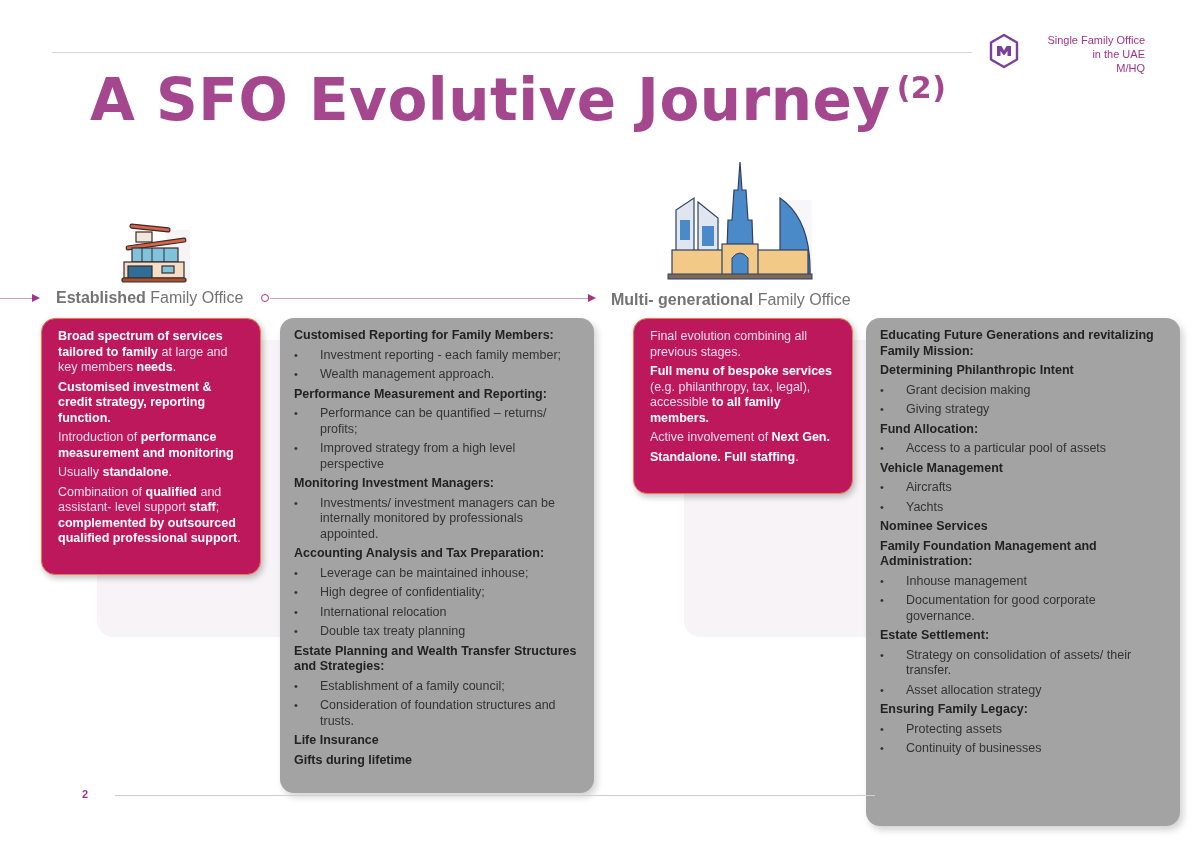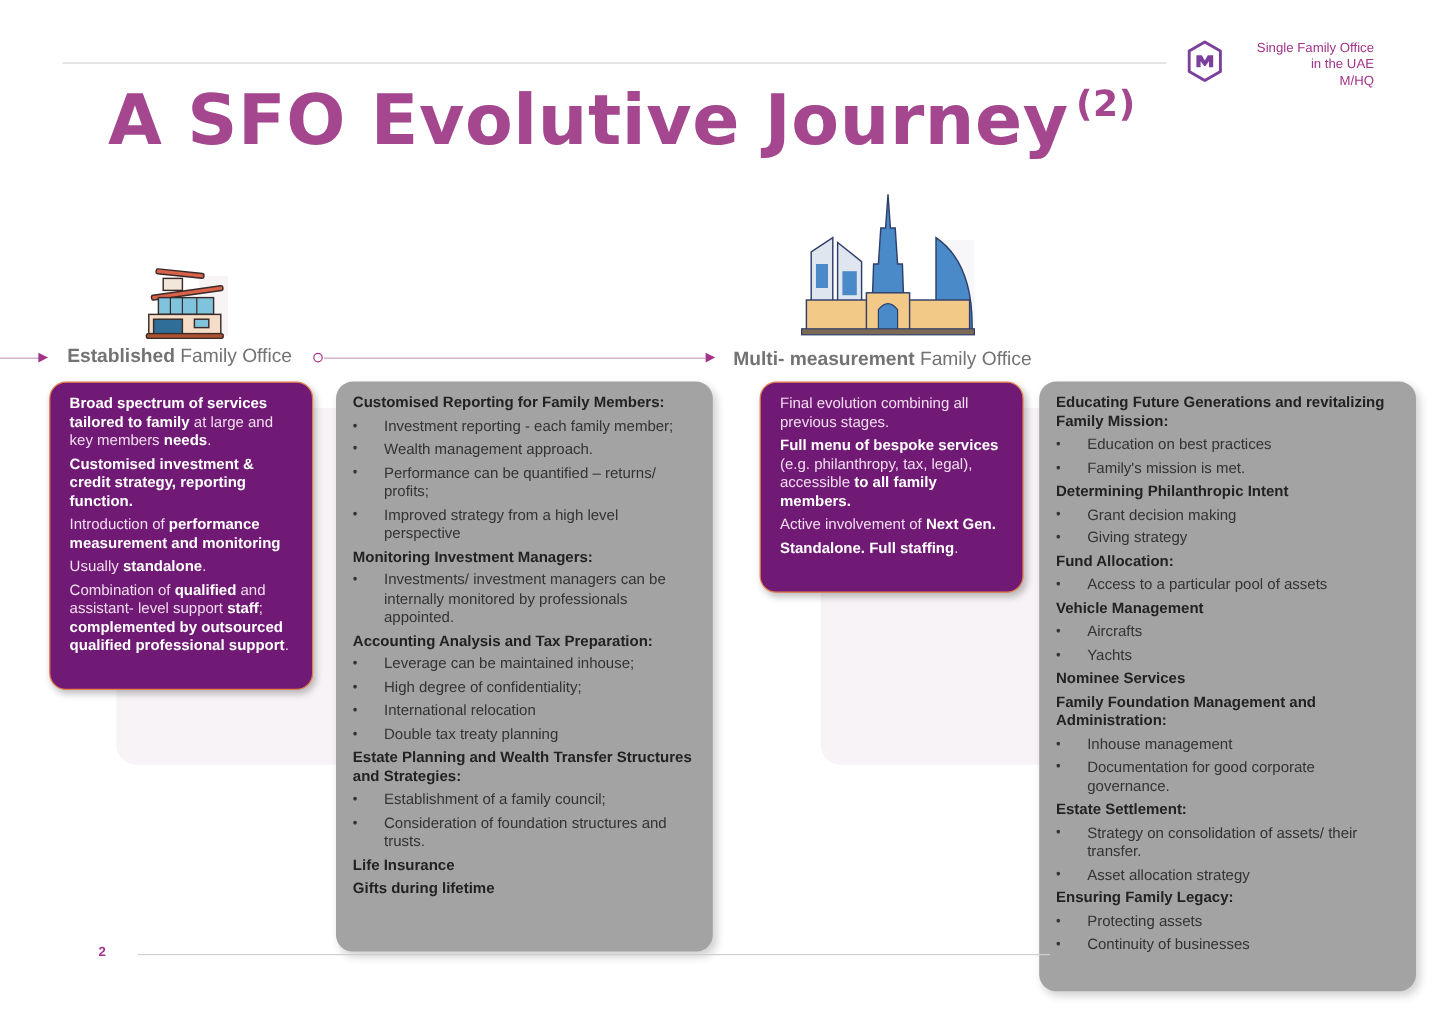--- a/index.html
+++ b/index.html
@@ -19,21 +19,21 @@
 
   .timeline { position: absolute; top: 298px; height: 1px; background: #c8a0c0; }
   .arrow { position: absolute; width: 0; height: 0; border-top: 4px solid transparent; border-bottom: 4px solid transparent; border-left: 8px solid #a2328a; }
   .dot { position: absolute; width: 8px; height: 8px; border: 1.5px solid #a2328a; border-radius: 50%; background: #fff; }
 
   .stage-label { position: absolute; font-family: "Liberation Sans", sans-serif; font-size: 16px; color: #737373; white-space: nowrap; }
   .stage-label b { font-weight: bold; }
 
   .ghost { position: absolute; background: #f7f3f6; border-radius: 16px; }
 
-  .purple-card { position: absolute; background: #701a75; border-radius: 14px; border: 1.5px solid #e57e4a; box-shadow: 2px 3px 6px rgba(0,0,0,0.25); color: #fff; font-family: "Liberation Sans", sans-serif; font-size: 12.5px; line-height: 15.5px; padding: 10px 14px 10px 16px; }
+  .purple-card { position: absolute; background: #be185d; border-radius: 14px; border: 1.5px solid #e57e4a; box-shadow: 2px 3px 6px rgba(0,0,0,0.25); color: #fff; font-family: "Liberation Sans", sans-serif; font-size: 12.5px; line-height: 15.5px; padding: 10px 14px 10px 16px; }
   .purple-card p { margin-bottom: 4px; color: #f2dcef; }
   .purple-card b { color: #ffffff; font-weight: bold; }
 
   .grey-card { position: absolute; background: #a3a3a3; border-radius: 14px; box-shadow: 3px 4px 7px rgba(0,0,0,0.18); font-family: "Liberation Sans", sans-serif; font-size: 12.5px; line-height: 15.5px; color: #222; padding: 10px 14px 10px 14px; }
   .grey-card .h { font-weight: bold; color: #222; margin-bottom: 4px; }
   .grey-card ul { list-style: none; margin-bottom: 4px; }
   .grey-card li { position: relative; padding-left: 26px; margin-bottom: 4px; color: #333; }
   .grey-card li::before { content: "•"; position: absolute; left: 0; top: 0; font-size: 11px; }
 
   .page-num { position: absolute; left: 82px; top: 788px; font-family: "Liberation Sans", sans-serif; font-weight: bold; font-size: 11px; color: #a2328a; }
@@ -86,39 +86,40 @@
   <rect x="40" y="66" width="12" height="20" fill="#4a8ac8"></rect>
   <polygon points="78,2 80,30 84,30 86,60 90,60 92,118 64,118 66,60 70,60 72,30 76,30" fill="#4a8ac8" stroke="#2f3f6a" stroke-width="1.2"></polygon>
   <path d="M118 118 L118 38 Q150 60 148 118 Z" fill="#4a8ac8" stroke="#2f3f6a" stroke-width="1.2"></path>
   <rect x="10" y="90" width="136" height="26" fill="#f3c987" stroke="#2f3f6a" stroke-width="1.2"></rect>
   <rect x="60" y="84" width="36" height="32" fill="#f3c987" stroke="#2f3f6a" stroke-width="1.2"></rect>
   <path d="M70 116 L70 98 Q78 88 86 98 L86 116 Z" fill="#4a8ac8" stroke="#2f3f6a" stroke-width="1"></path>
   <rect x="6" y="114" width="144" height="5" fill="#7d6a55" stroke="#2f3f6a" stroke-width="1"></rect>
 </svg>
 
 <div class="stage-label" style="left:56px; top:289px;"><b>Established</b><span> Family Office</span></div>
-<div class="stage-label" style="left:611px; top:291px;"><b>Multi- measurement</b><span> Family Office</span></div>
+<div class="stage-label" style="left:611px; top:291px;"><b>Multi- generational</b><span> Family Office</span></div>
 
 <div class="ghost" style="left:97px; top:340px; width:200px; height:297px;"></div>
 <div class="ghost" style="left:684px; top:340px; width:200px; height:297px;"></div>
 
 <div class="purple-card" style="left:41px; top:318px; width:220px; height:257px;" id="sum0">
     <p><b>Broad spectrum of services tailored to family</b><span> at large and key members </span><b>needs</b><span>.</span></p>
     <p><b>Customised investment &amp; credit strategy, reporting function.</b></p>
     <p><span>Introduction of </span><b>performance measurement and monitoring</b></p>
     <p><span>Usually </span><b>standalone</b><span>.</span></p>
     <p><span>Combination of </span><b>qualified</b><span> and assistant- level support </span><b>staff</b><span>; </span><b>complemented by outsourced qualified professional support</b><span>.</span></p>
   </div>
 
 <div class="grey-card" style="left:280px; top:318px; width:314px; height:475px;" id="det0">
     <div class="h">Customised Reporting for Family Members:</div>
     <ul>
       <li>Investment reporting - each family member;</li>
       <li>Wealth management approach.</li>
     </ul>
+    <div class="h">Performance Measurement and Reporting:</div>
     <ul>
       <li>Performance can be quantified – returns/ profits;</li>
       <li>Improved strategy from a high level perspective</li>
     </ul>
     <div class="h">Monitoring Investment Managers:</div>
     <ul>
       <li>Investments/ investment managers can be internally monitored by professionals appointed.</li>
     </ul>
     <div class="h">Accounting Analysis and Tax Preparation:</div>
     <ul>
@@ -138,24 +139,20 @@
 
 <div class="purple-card" style="left:633px; top:318px; width:220px; height:176px;" id="sum1">
     <p><span>Final evolution combining all previous stages.</span></p>
     <p><b>Full menu of bespoke services</b><span> (e.g. philanthropy, tax, legal), accessible </span><b>to all family members.</b></p>
     <p><span>Active involvement of </span><b>Next Gen.</b></p>
     <p><b>Standalone. Full staffing</b><span>.</span></p>
   </div>
 
 <div class="grey-card" style="left:866px; top:318px; width:314px; height:508px;" id="det1">
     <div class="h">Educating Future Generations and revitalizing Family Mission:</div>
-    <ul>
-      <li>Education on best practices</li>
-      <li>Family's mission is met.</li>
-    </ul>
     <div class="h">Determining Philanthropic Intent</div>
     <ul>
       <li>Grant decision making</li>
       <li>Giving strategy</li>
     </ul>
     <div class="h">Fund Allocation:</div>
     <ul>
       <li>Access to a particular pool of assets</li>
     </ul>
     <div class="h">Vehicle Management</div>

